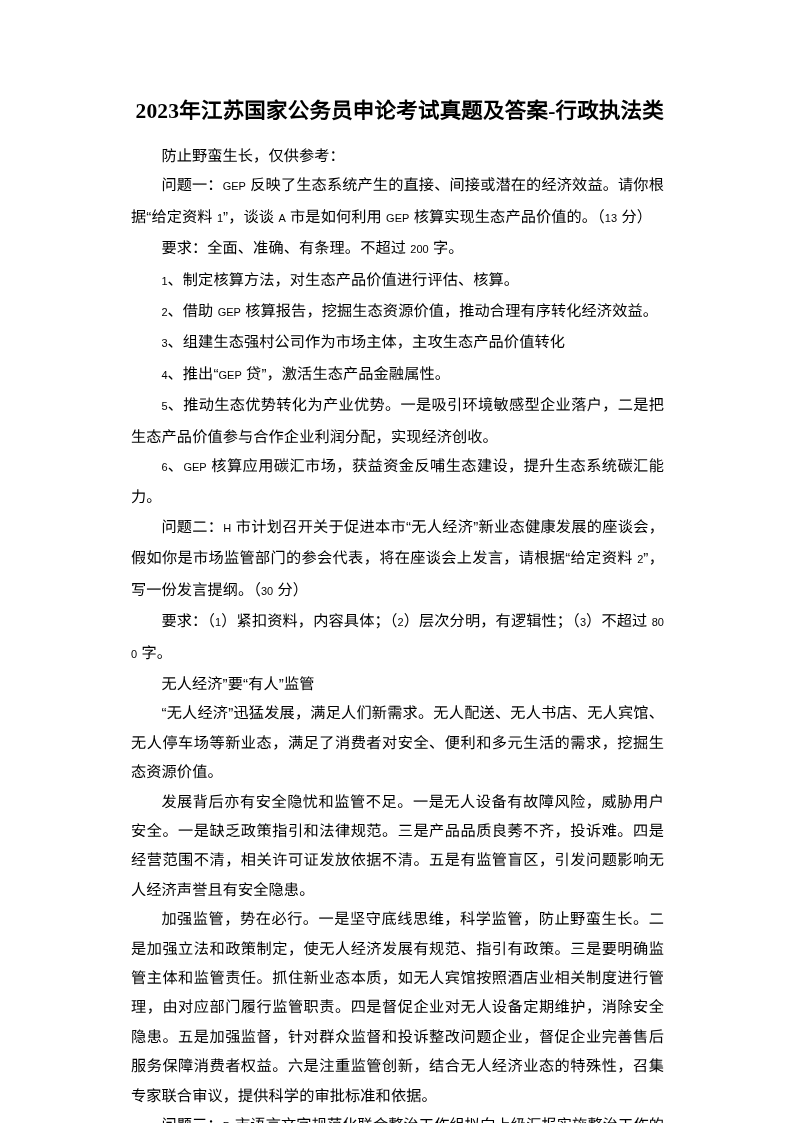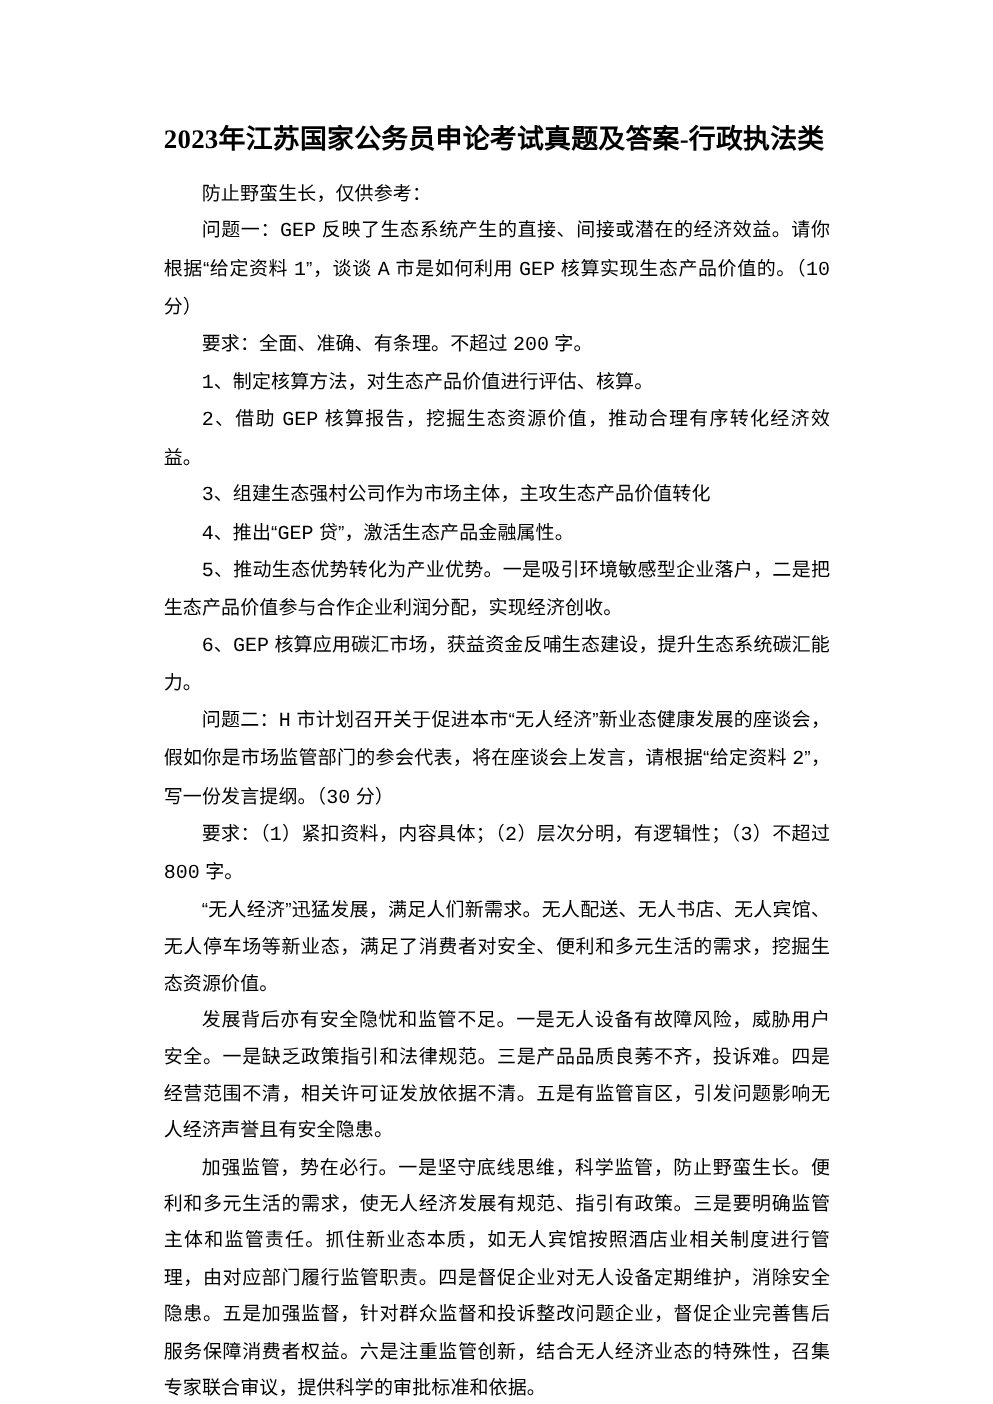--- a/index.html
+++ b/index.html
@@ -29,76 +29,77 @@
     left: 131px;
     top: 94px;
     width: 533px;
   }
   .doc-title {
     font-family: "Liberation Serif", "DejaVu Serif", serif;
     font-weight: bold;
     font-size: 21.5px;
     line-height: 34px;
     letter-spacing: 0.2px;
-    text-align: left;
+    text-align: right;
     margin: 0 0 13px 0;
     white-space: nowrap;
   }
   p.para {
     font-family: "Liberation Sans", "DejaVu Sans", sans-serif;
     font-size: 15.2px;
     line-height: 29.4px;
     margin: 0;
     padding: 0;
     text-align: justify;
     text-justify: inter-ideograph;
     text-indent: 2em;
     word-break: break-all;
     letter-spacing: 0.1px;
   }
   
   .lat {
-    font-family: Liberation Mono, monospace;
-    font-size: 16px;
+    font-family: Liberation Sans, sans-serif;
+    font-size: 11px;
     letter-spacing: 0;
   }
 </style>
 </head>
 <body>
 
 <div class="page">
   <div class="content">
 
     <h1 class="doc-title">2023年江苏国家公务员申论考试真题及答案-行政执法类</h1>
 
     <p class="para">防止野蛮生长，仅供参考：</p>
 
-    <p class="para">问题一：<span class="lat">GEP</span> 反映了生态系统产生的直接、间接或潜在的经济效益。请你根据“给定资料 <span class="lat">1</span>”，谈谈 <span class="lat">A</span> 市是如何利用 <span class="lat">GEP</span> 核算实现生态产品价值的。（<span class="lat">10</span> 分）</p>
+    <p class="para">问题一：<span class="lat">GEP</span> 反映了生态系统产生的直接、间接或潜在的经济效益。请你根据“给定资料 <span class="lat">1</span>”，谈谈 <span class="lat">A</span> 市是如何利用 <span class="lat">GEP</span> 核算实现生态产品价值的。（<span class="lat">13</span> 分）</p>
 
     <p class="para">要求：全面、准确、有条理。不超过 <span class="lat">200</span> 字。</p>
 
     <p class="para"><span class="lat">1</span>、制定核算方法，对生态产品价值进行评估、核算。</p>
 
     <p class="para"><span class="lat">2</span>、借助 <span class="lat">GEP</span> 核算报告，挖掘生态资源价值，推动合理有序转化经济效益。</p>
 
     <p class="para"><span class="lat">3</span>、组建生态强村公司作为市场主体，主攻生态产品价值转化</p>
 
     <p class="para"><span class="lat">4</span>、推出“<span class="lat">GEP</span> 贷”，激活生态产品金融属性。</p>
 
     <p class="para"><span class="lat">5</span>、推动生态优势转化为产业优势。一是吸引环境敏感型企业落户，二是把生态产品价值参与合作企业利润分配，实现经济创收。</p>
 
     <p class="para"><span class="lat">6</span>、<span class="lat">GEP</span> 核算应用碳汇市场，获益资金反哺生态建设，提升生态系统碳汇能力。</p>
 
     <p class="para">问题二：<span class="lat">H</span> 市计划召开关于促进本市“无人经济”新业态健康发展的座谈会，假如你是市场监管部门的参会代表，将在座谈会上发言，请根据“给定资料 <span class="lat">2</span>”，写一份发言提纲。（<span class="lat">30</span> 分）</p>
 
     <p class="para">要求：（<span class="lat">1</span>）紧扣资料，内容具体；（<span class="lat">2</span>）层次分明，有逻辑性；（<span class="lat">3</span>）不超过 <span class="lat">800</span> 字。</p>
 
+    <p class="para">无人经济”要“有人”监管</p>
 
     <p class="para">“无人经济”迅猛发展，满足人们新需求。无人配送、无人书店、无人宾馆、无人停车场等新业态，满足了消费者对安全、便利和多元生活的需求，挖掘生态资源价值。</p>
 
     <p class="para">发展背后亦有安全隐忧和监管不足。一是无人设备有故障风险，威胁用户安全。一是缺乏政策指引和法律规范。三是产品品质良莠不齐，投诉难。四是经营范围不清，相关许可证发放依据不清。五是有监管盲区，引发问题影响无人经济声誉且有安全隐患。</p>
 
-    <p class="para">加强监管，势在必行。一是坚守底线思维，科学监管，防止野蛮生长。便利和多元生活的需求，使无人经济发展有规范、指引有政策。三是要明确监管主体和监管责任。抓住新业态本质，如无人宾馆按照酒店业相关制度进行管理，由对应部门履行监管职责。四是督促企业对无人设备定期维护，消除安全隐患。五是加强监督，针对群众监督和投诉整改问题企业，督促企业完善售后服务保障消费者权益。六是注重监管创新，结合无人经济业态的特殊性，召集专家联合审议，提供科学的审批标准和依据。</p>
+    <p class="para">加强监管，势在必行。一是坚守底线思维，科学监管，防止野蛮生长。二是加强立法和政策制定，使无人经济发展有规范、指引有政策。三是要明确监管主体和监管责任。抓住新业态本质，如无人宾馆按照酒店业相关制度进行管理，由对应部门履行监管职责。四是督促企业对无人设备定期维护，消除安全隐患。五是加强监督，针对群众监督和投诉整改问题企业，督促企业完善售后服务保障消费者权益。六是注重监管创新，结合无人经济业态的特殊性，召集专家联合审议，提供科学的审批标准和依据。</p>
 
     <p class="para">问题三：<span class="lat">D</span> 市语言文字规范化联合整治工作组拟向上级汇报实施整治工作的思路。请</p>
 
   </div>
 </div>
 
 </body></html>

